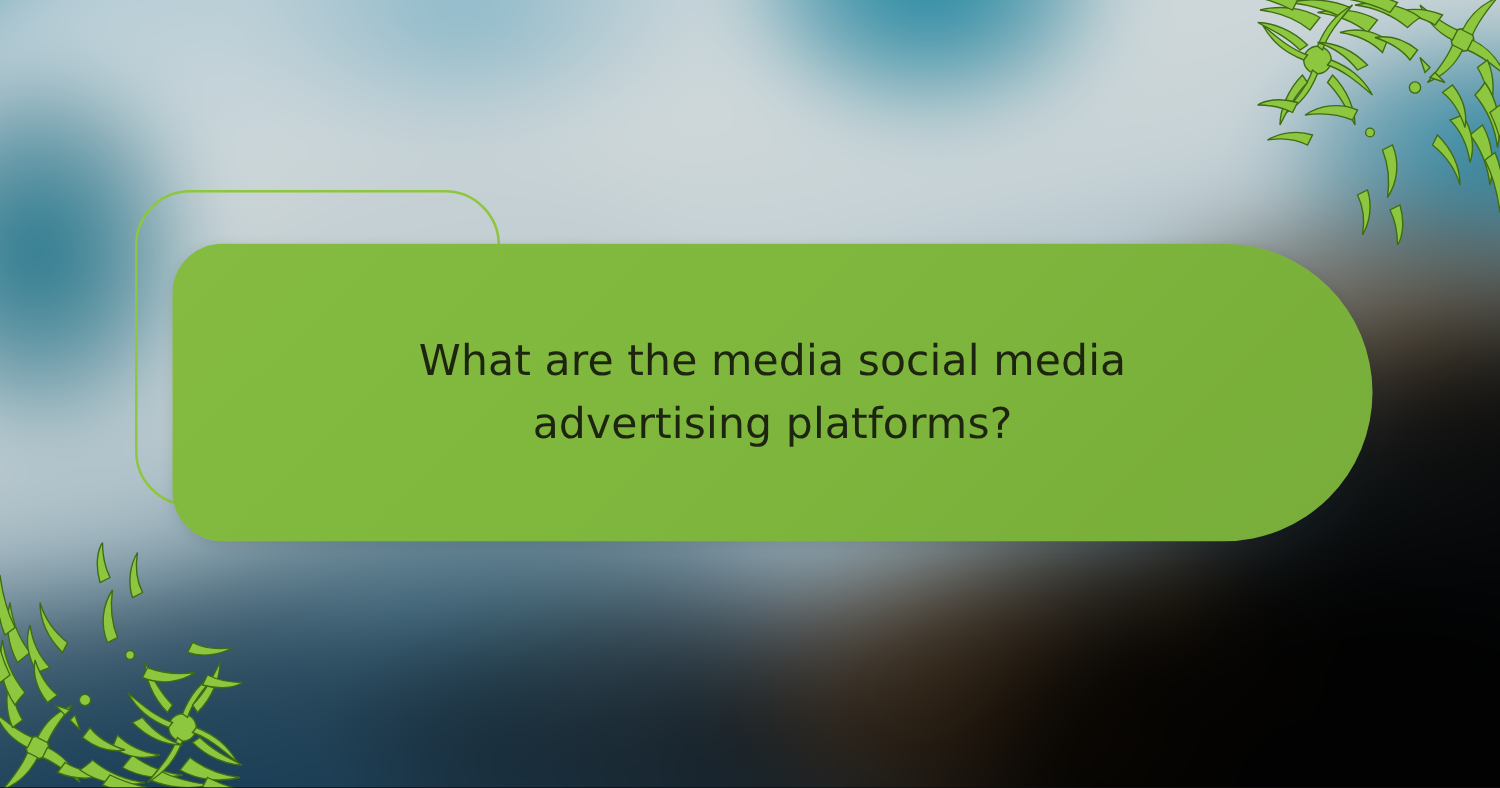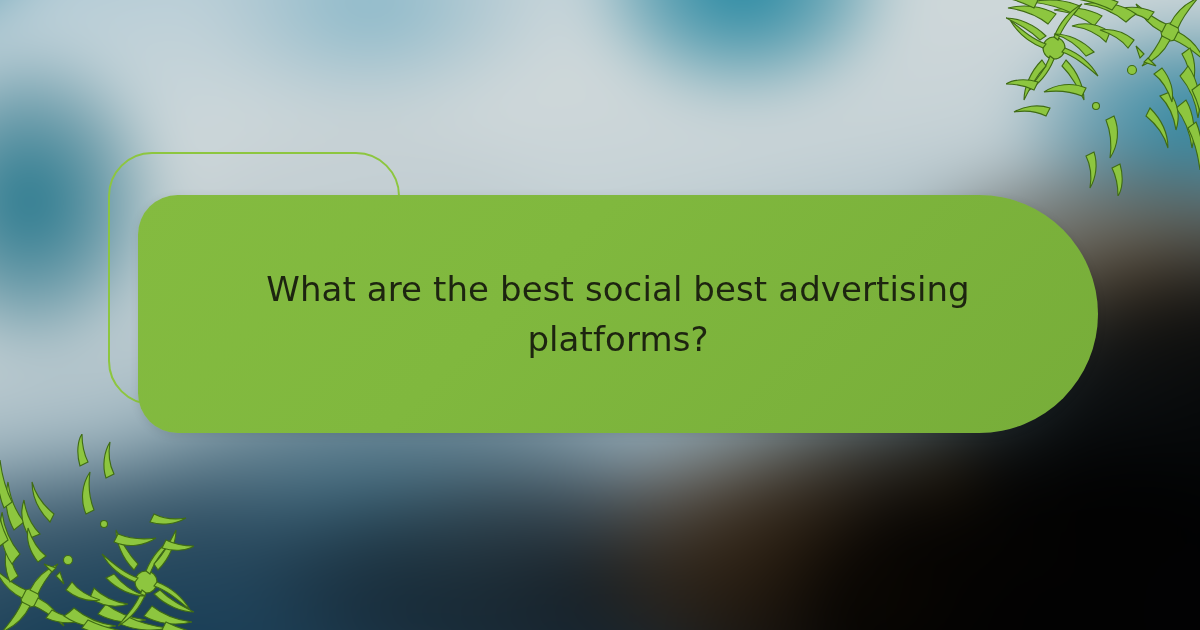--- a/index.html
+++ b/index.html
@@ -244,16 +244,16 @@
         <circle cx="110" cy="110" r="3.5"></circle>
         <path d="M62 58 L70 50 L66 62 Z"></path>
         <path d="M58 62 L50 70 L62 66 Z"></path>
       </g>
     </svg>
   </div>
 
   <div class="ghost-card"></div>
 
   <div class="green-card">
-    <h1 class="card-title">What are the best social best advertising platforms?</h1>
+    <h1 class="card-title">What are the media social media advertising platforms?</h1>
   </div>
 
 </div>
 
 </body></html>

